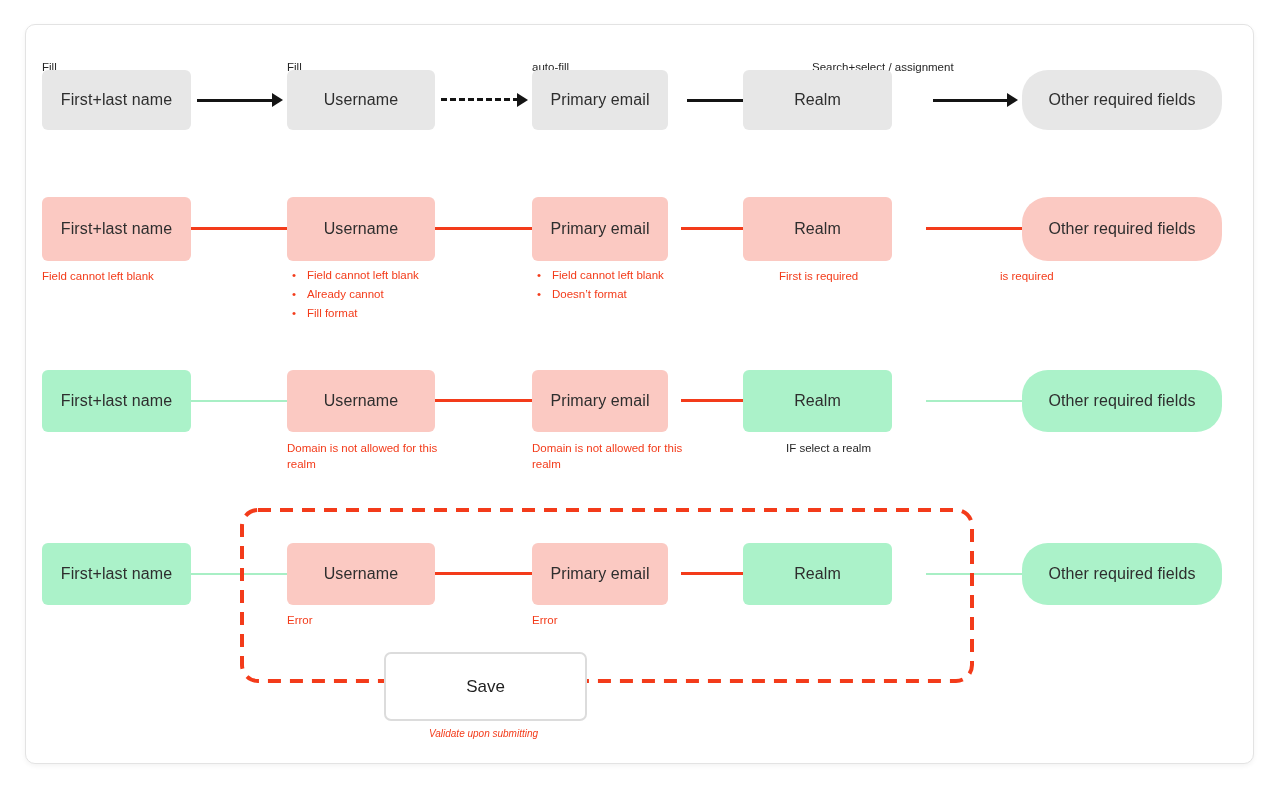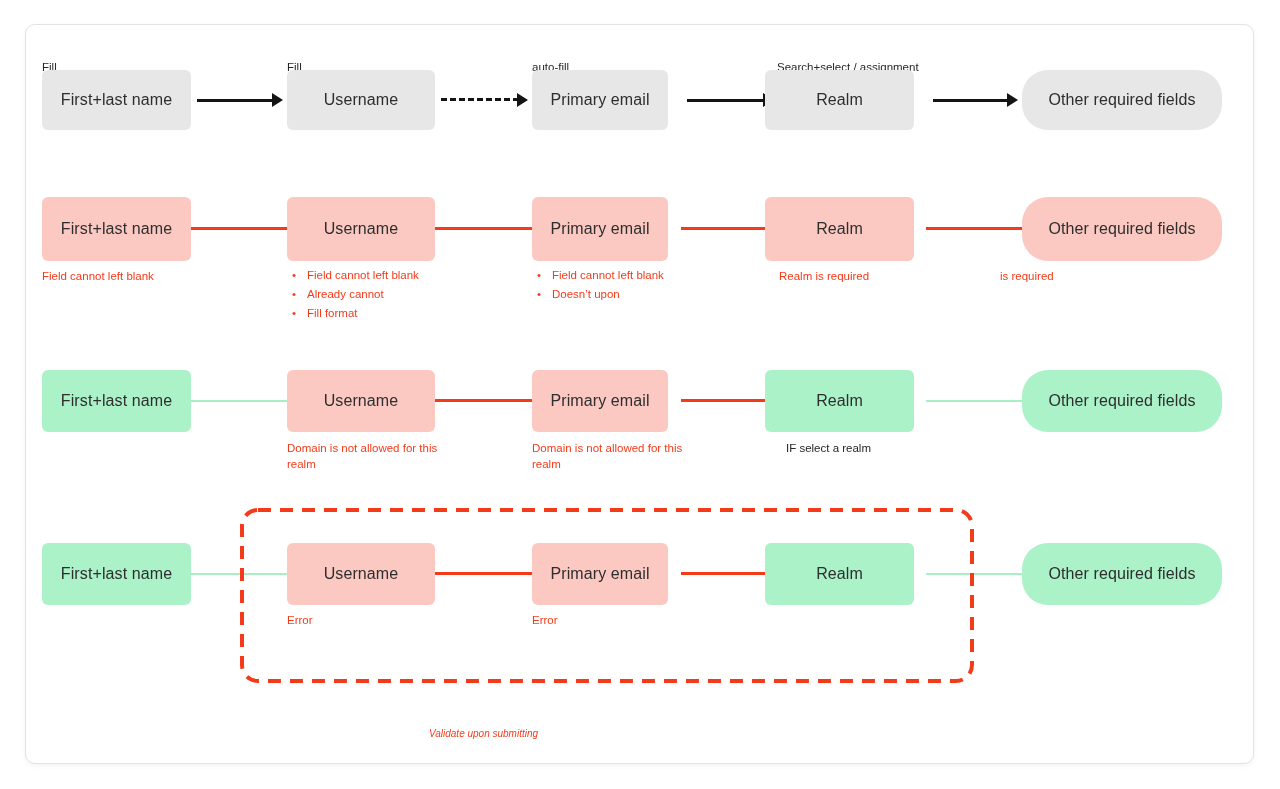--- a/index.html
+++ b/index.html
@@ -20,21 +20,21 @@
 
   .box{position:absolute;border-radius:6px;display:flex;align-items:center;justify-content:center;
        font-size:16px;color:var(--text-dark);z-index:3;letter-spacing:.1px;}
   .box.gray{background:var(--gray-box);}
   .box.pink{background:var(--pink-box);}
   .box.green{background:var(--green-box);}
 
   .c1{left:42px;width:149px;}
   .c2{left:287px;width:148px;}
   .c3{left:532px;width:136px;}
-  .c4{left:765px;width:149px;}
+  .c4{left:743px;width:149px;}
   .c5{left:1022px;width:200px;border-radius:26px;}
   .r1{top:70px;height:60px;}
   .r2{top:197px;height:64px;}
   .r3{top:370px;height:62px;}
   .r4{top:543px;height:62px;}
 
   .top-label{position:absolute;top:46px;font-size:11.5px;color:#262626;z-index:3;margin-top:15px;}
 
   .arrow{position:absolute;height:18px;z-index:2;}
   .arrow .shaft{position:absolute;left:0;right:9px;top:50%;margin-top:-1.5px;height:3px;background:var(--arrow-black);}
@@ -65,21 +65,21 @@
 </style>
 </head>
 <body>
 
 <div class="stage">
   <div class="card"></div>
 
   <div class="top-label" style="left:42px">Fill</div>
   <div class="top-label" style="left:287px">Fill</div>
   <div class="top-label" style="left:532px">auto-fill</div>
-  <div class="top-label" style="left:777px">Search+select / assignment</div>
+  <div class="top-label" style="left:812px">Search+select / assignment</div>
 
   <div class="box gray r1 c1">First+last name</div>
   <div class="box gray r1 c2">Username</div>
   <div class="box gray r1 c3">Primary email</div>
   <div class="box gray r1 c4">Realm</div>
   <div class="box gray r1 c5">Other required fields</div>
 
   <div class="arrow" style="left:197px;top:91px;width:86px">
     <div class="shaft"></div>
     <div class="head"></div>
@@ -125,25 +125,25 @@
       </div>
   </div>
 
   <div class="bullets" style="left:537px;top:266px;width:170px">
     <div class="bullet">
         <span class="dot">•</span>
         <span>Field cannot left blank</span>
       </div>
     <div class="bullet">
         <span class="dot">•</span>
-        <span>Doesn’t upon</span>
+        <span>Doesn’t format</span>
       </div>
   </div>
 
-  <div class="note red" style="left:779px;top:268px;width:160px">Realm is required</div>
+  <div class="note red" style="left:779px;top:268px;width:160px">First is required</div>
   <div class="note red" style="left:1000px;top:268px;width:160px">is required</div>
 
   <div class="box green r3 c1">First+last name</div>
   <div class="box pink r3 c2">Username</div>
   <div class="box pink r3 c3">Primary email</div>
   <div class="box green r3 c4">Realm</div>
   <div class="box green r3 c5">Other required fields</div>
 
   <div class="connector green" style="left:191px;top:400px;width:96px"></div>
   <div class="connector red" style="left:435px;top:399px;width:97px"></div>
@@ -165,14 +165,15 @@
   <div class="box green r4 c5">Other required fields</div>
 
   <div class="connector green" style="left:191px;top:573px;width:96px"></div>
   <div class="connector red" style="left:435px;top:572px;width:97px"></div>
   <div class="connector red" style="left:681px;top:572px;width:96px"></div>
   <div class="connector green" style="left:926px;top:573px;width:96px"></div>
 
   <div class="note red" style="left:287px;top:612px;width:152px">Error</div>
   <div class="note red" style="left:532px;top:612px;width:152px">Error</div>
 
+  <div class="save-button">Save</div>
   <div class="save-note">Validate upon submitting</div>
 </div>
 
 </body></html>

